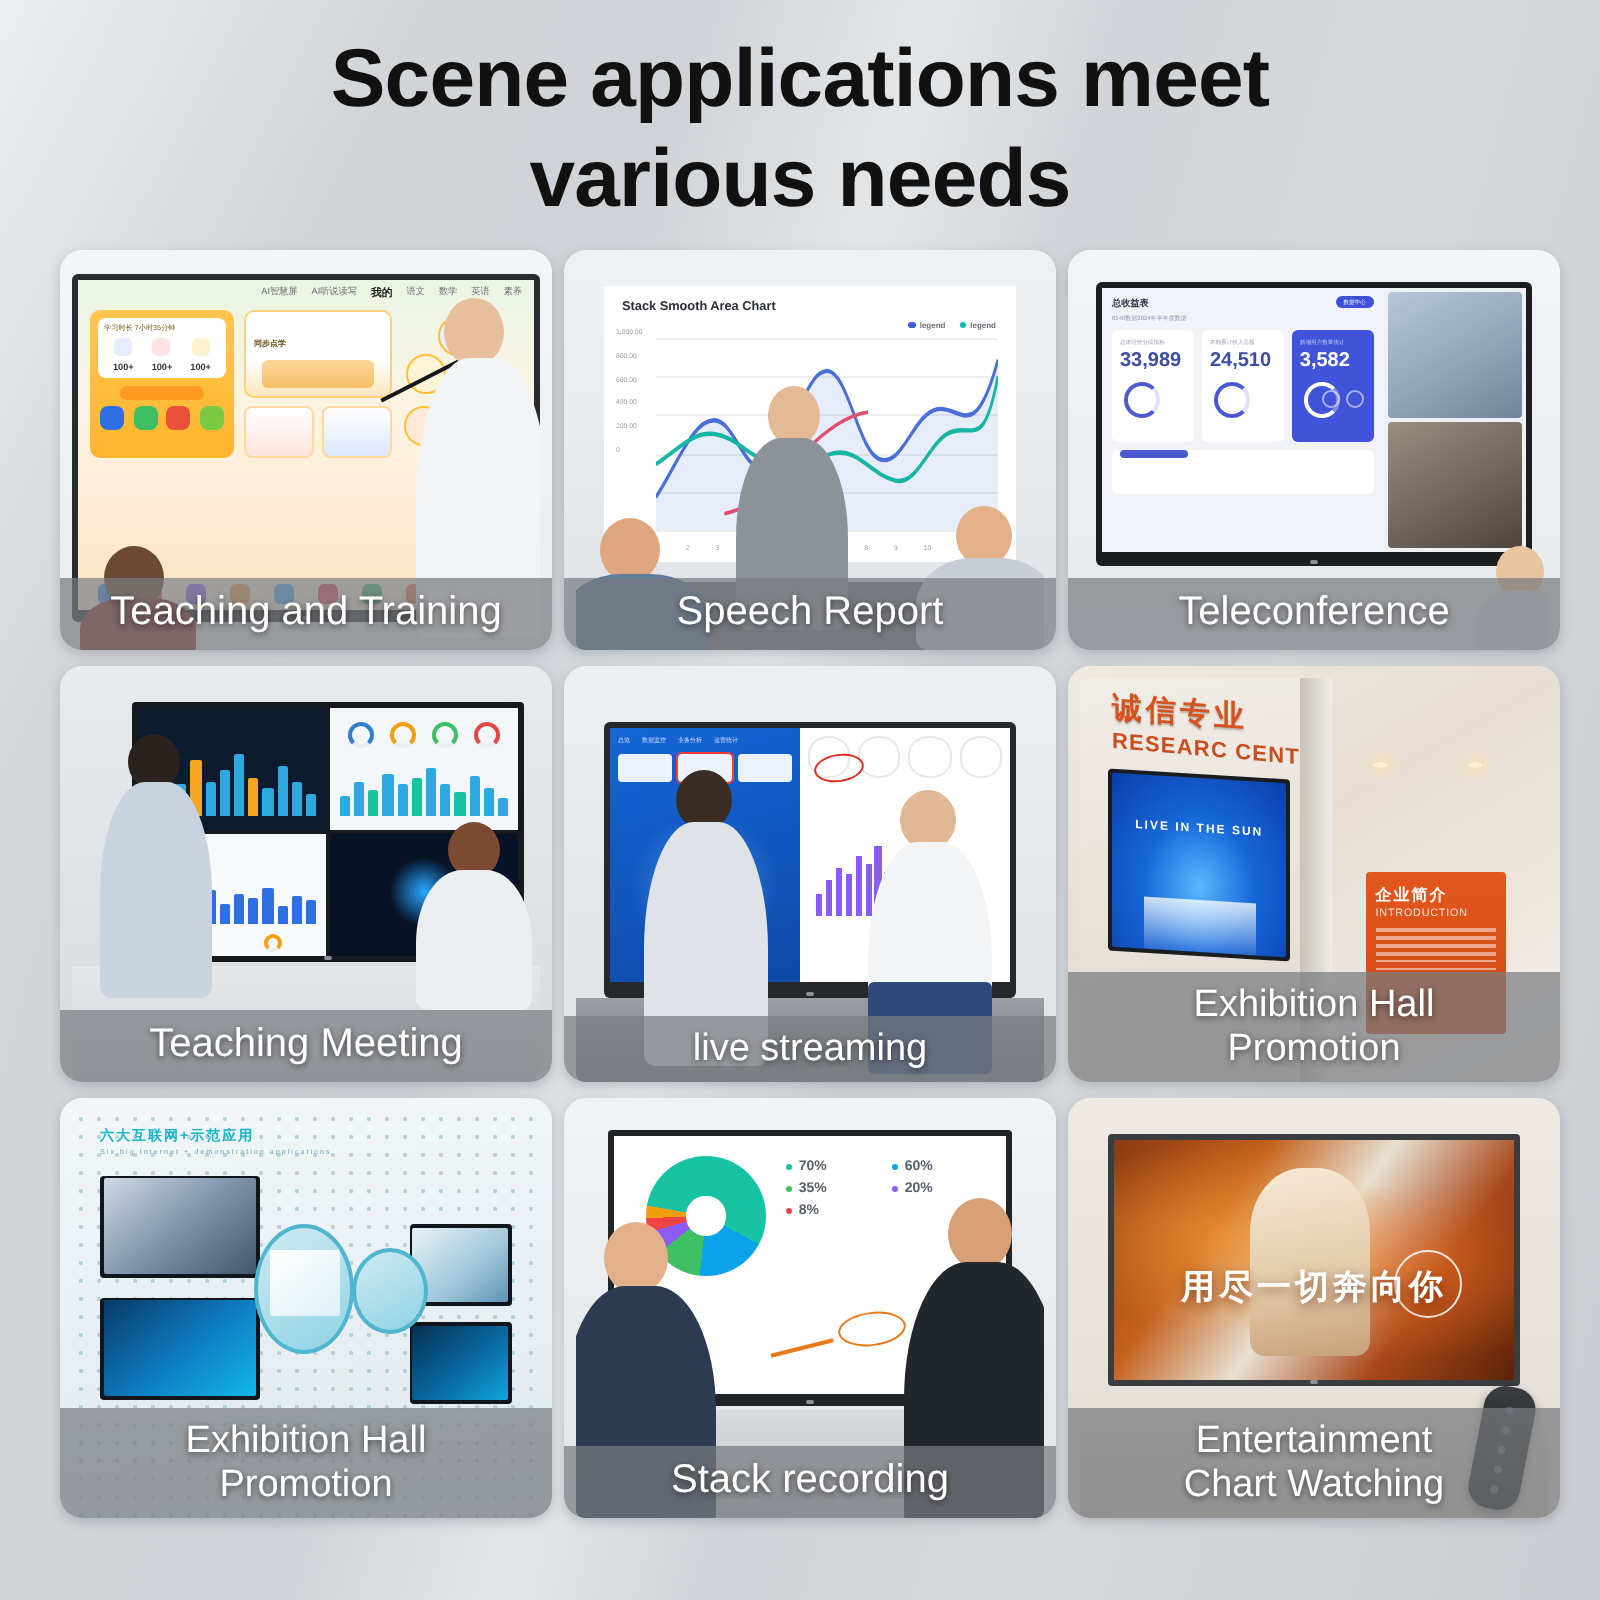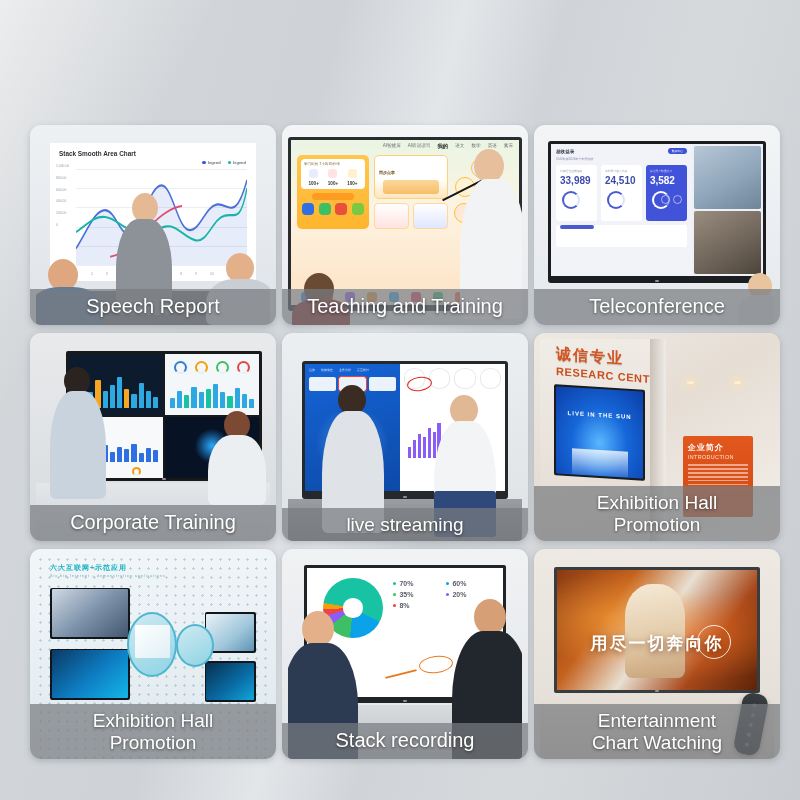--- a/index.html
+++ b/index.html
@@ -303,92 +303,26 @@
   
   .pp { position:absolute; z-index:7; }
   .pp .head { position:absolute; border-radius:50%; }
   .pp .body { position:absolute; border-radius:40% 40% 6px 6px / 52% 52% 6px 6px; }
 </style>
 </head>
 <body>
 
 <div class="page">
 
+  <div class="title">
+    <span>Scene applications meet</span>
+    <span class="l2">various needs</span>
+  </div>
 
   <div class="grid">
-
-    <div class="card c2">
-      <div class="shot">
-        <div class="monitor mon">
-          <div class="chart-wrap">
-            <div class="ch-title">Stack Smooth Area Chart</div>
-            <div class="ch-legend">
-              <span>
-                  <i style="background:#3b5bdb"></i>
-                  <b>legend</b>
-                </span>
-              <span>
-                  <i style="background:#12b6a5"></i>
-                  <b>legend</b>
-                </span>
-            </div>
-            <div class="ch-y">
-              <div>1,000.00</div>
-              <div>800.00</div>
-              <div>600.00</div>
-              <div>400.00</div>
-              <div>200.00</div>
-              <div>0</div>
-            </div>
-            <div class="ch-plot">
-              <div class="gl" style="top:0"></div>
-                <div class="gl" style="top:20%"></div>
-              <div class="gl" style="top:40%"></div>
-                <div class="gl" style="top:60%"></div>
-              <div class="gl" style="top:80%"></div>
-                <div class="gl" style="top:100%"></div>
-              <svg viewBox="0 0 200 70" preserveAspectRatio="none" style="position:absolute;inset:0;width:100%;height:100%">
-                <path d="M0,58 C14,44 22,30 34,30 C46,30 52,50 64,47 C78,43 86,12 100,12 C112,12 118,40 130,44 C144,48 150,28 164,26 C178,24 186,40 200,8 L200,70 L0,70 Z" fill="rgba(101,137,222,.16)"></path>
-                <path d="M0,58 C14,44 22,30 34,30 C46,30 52,50 64,47 C78,43 86,12 100,12 C112,12 118,40 130,44 C144,48 150,28 164,26 C178,24 186,40 200,8" fill="none" stroke="#4a6fd8" stroke-width="1.6"></path>
-                <path d="M0,46 C14,40 22,34 34,35 C48,36 54,44 68,45 C84,46 92,44 104,42 C118,40 126,50 140,52 C154,54 160,36 174,34 C186,32 192,40 200,14" fill="none" stroke="#17b5a4" stroke-width="1.6"></path>
-                <path d="M40,64 C58,62 70,52 86,42 C100,33 112,28 124,27" fill="none" stroke="#e0506e" stroke-width="1.4"></path>
-              </svg>
-            </div>
-            <div class="ch-x">
-              <span>1</span>
-              <span>2</span>
-              <span>3</span>
-              <span>4</span>
-              <span>5</span>
-              <span>6</span>
-              <span>7</span>
-              <span>8</span>
-              <span>9</span>
-              <span>10</span>
-              <span>11</span>
-              <span>12</span>
-            </div>
-          </div>
-        </div>
-        <div class="tableblk"></div>
-        <div class="pp" style="left:34%;top:62px;width:56px;height:120px">
-          <div class="head" style="left:16px;top:0;width:26px;height:30px;background:#e6b995"></div>
-          <div class="body" style="left:0;top:26px;width:56px;height:96px;background:#8d9299"></div>
-        </div>
-        <div class="pp" style="left:-6px;bottom:0;width:72px;height:66px">
-          <div class="head" style="left:18px;top:0;width:30px;height:32px;background:#dfa77f"></div>
-          <div class="body" style="left:0;top:28px;width:72px;height:40px;background:#5f7c9e"></div>
-        </div>
-        <div class="pp" style="right:-6px;bottom:0;width:70px;height:72px">
-          <div class="head" style="left:20px;top:0;width:28px;height:30px;background:#e3b08a"></div>
-          <div class="body" style="left:0;top:26px;width:70px;height:46px;background:#c9ced4"></div>
-        </div>
-      </div>
-      <div class="caption">Speech Report</div>
-    </div>
 
     <div class="card c1">
       <div class="shot">
         <div class="monitor mon">
           <div class="screen">
             <div class="edu-nav">
               <span>AI智慧屏</span>
               <span>AI听说读写</span>
               <span class="act">我的</span>
               <span>语文</span>
@@ -454,20 +388,90 @@
         <div class="pp" style="right:-4px;top:18px;width:66px;height:170px">
           <div class="head" style="left:14px;top:0;width:30px;height:34px;background:#e7bf9c"></div>
           <div class="body" style="left:0;top:30px;width:66px;height:140px;background:#f2f3f5"></div>
         </div>
         <div class="pp" style="left:4px;bottom:0;width:58px;height:62px">
           <div class="head" style="left:12px;top:10px;width:30px;height:32px;background:#6b4a35"></div>
           <div class="body" style="left:0;top:36px;width:58px;height:30px;background:#8a2b2b"></div>
         </div>
       </div>
       <div class="caption">Teaching and Training</div>
+    </div>
+
+    <div class="card c2">
+      <div class="shot">
+        <div class="monitor mon">
+          <div class="chart-wrap">
+            <div class="ch-title">Stack Smooth Area Chart</div>
+            <div class="ch-legend">
+              <span>
+                  <i style="background:#3b5bdb"></i>
+                  <b>legend</b>
+                </span>
+              <span>
+                  <i style="background:#12b6a5"></i>
+                  <b>legend</b>
+                </span>
+            </div>
+            <div class="ch-y">
+              <div>1,000.00</div>
+              <div>800.00</div>
+              <div>600.00</div>
+              <div>400.00</div>
+              <div>200.00</div>
+              <div>0</div>
+            </div>
+            <div class="ch-plot">
+              <div class="gl" style="top:0"></div>
+                <div class="gl" style="top:20%"></div>
+              <div class="gl" style="top:40%"></div>
+                <div class="gl" style="top:60%"></div>
+              <div class="gl" style="top:80%"></div>
+                <div class="gl" style="top:100%"></div>
+              <svg viewBox="0 0 200 70" preserveAspectRatio="none" style="position:absolute;inset:0;width:100%;height:100%">
+                <path d="M0,58 C14,44 22,30 34,30 C46,30 52,50 64,47 C78,43 86,12 100,12 C112,12 118,40 130,44 C144,48 150,28 164,26 C178,24 186,40 200,8 L200,70 L0,70 Z" fill="rgba(101,137,222,.16)"></path>
+                <path d="M0,58 C14,44 22,30 34,30 C46,30 52,50 64,47 C78,43 86,12 100,12 C112,12 118,40 130,44 C144,48 150,28 164,26 C178,24 186,40 200,8" fill="none" stroke="#4a6fd8" stroke-width="1.6"></path>
+                <path d="M0,46 C14,40 22,34 34,35 C48,36 54,44 68,45 C84,46 92,44 104,42 C118,40 126,50 140,52 C154,54 160,36 174,34 C186,32 192,40 200,14" fill="none" stroke="#17b5a4" stroke-width="1.6"></path>
+                <path d="M40,64 C58,62 70,52 86,42 C100,33 112,28 124,27" fill="none" stroke="#e0506e" stroke-width="1.4"></path>
+              </svg>
+            </div>
+            <div class="ch-x">
+              <span>1</span>
+              <span>2</span>
+              <span>3</span>
+              <span>4</span>
+              <span>5</span>
+              <span>6</span>
+              <span>7</span>
+              <span>8</span>
+              <span>9</span>
+              <span>10</span>
+              <span>11</span>
+              <span>12</span>
+            </div>
+          </div>
+        </div>
+        <div class="tableblk"></div>
+        <div class="pp" style="left:34%;top:62px;width:56px;height:120px">
+          <div class="head" style="left:16px;top:0;width:26px;height:30px;background:#e6b995"></div>
+          <div class="body" style="left:0;top:26px;width:56px;height:96px;background:#8d9299"></div>
+        </div>
+        <div class="pp" style="left:-6px;bottom:0;width:72px;height:66px">
+          <div class="head" style="left:18px;top:0;width:30px;height:32px;background:#dfa77f"></div>
+          <div class="body" style="left:0;top:28px;width:72px;height:40px;background:#5f7c9e"></div>
+        </div>
+        <div class="pp" style="right:-6px;bottom:0;width:70px;height:72px">
+          <div class="head" style="left:20px;top:0;width:28px;height:30px;background:#e3b08a"></div>
+          <div class="body" style="left:0;top:26px;width:70px;height:46px;background:#c9ced4"></div>
+        </div>
+      </div>
+      <div class="caption">Speech Report</div>
     </div>
 
     <div class="card c3">
       <div class="shot">
         <div class="monitor mon">
           <div class="tc-screen">
             <div class="tc-left">
               <div class="tc-bar">
                 <b>总收益表</b>
                 <span class="tc-badge">数据中心</span>
@@ -582,21 +586,21 @@
         </div>
         <div class="pp" style="left:14px;top:28px;width:56px;height:130px">
           <div class="head" style="left:14px;top:0;width:26px;height:28px;background:#2b2320"></div>
           <div class="body" style="left:0;top:24px;width:56px;height:108px;background:#c8d3de"></div>
         </div>
         <div class="pp" style="right:4px;top:72px;width:58px;height:90px">
           <div class="head" style="left:16px;top:0;width:26px;height:28px;background:#7c4a33"></div>
           <div class="body" style="left:0;top:24px;width:58px;height:70px;background:#eceff2"></div>
         </div>
       </div>
-      <div class="caption">Corporate Training</div>
+      <div class="caption">Teaching Meeting</div>
     </div>
 
     <div class="card c5">
       <div class="shot">
         <div class="table"></div>
         <div class="monitor mon">
           <div class="ls">
             <div class="ls-l">
               <div class="ls-nav">
                 <span>总览</span>

